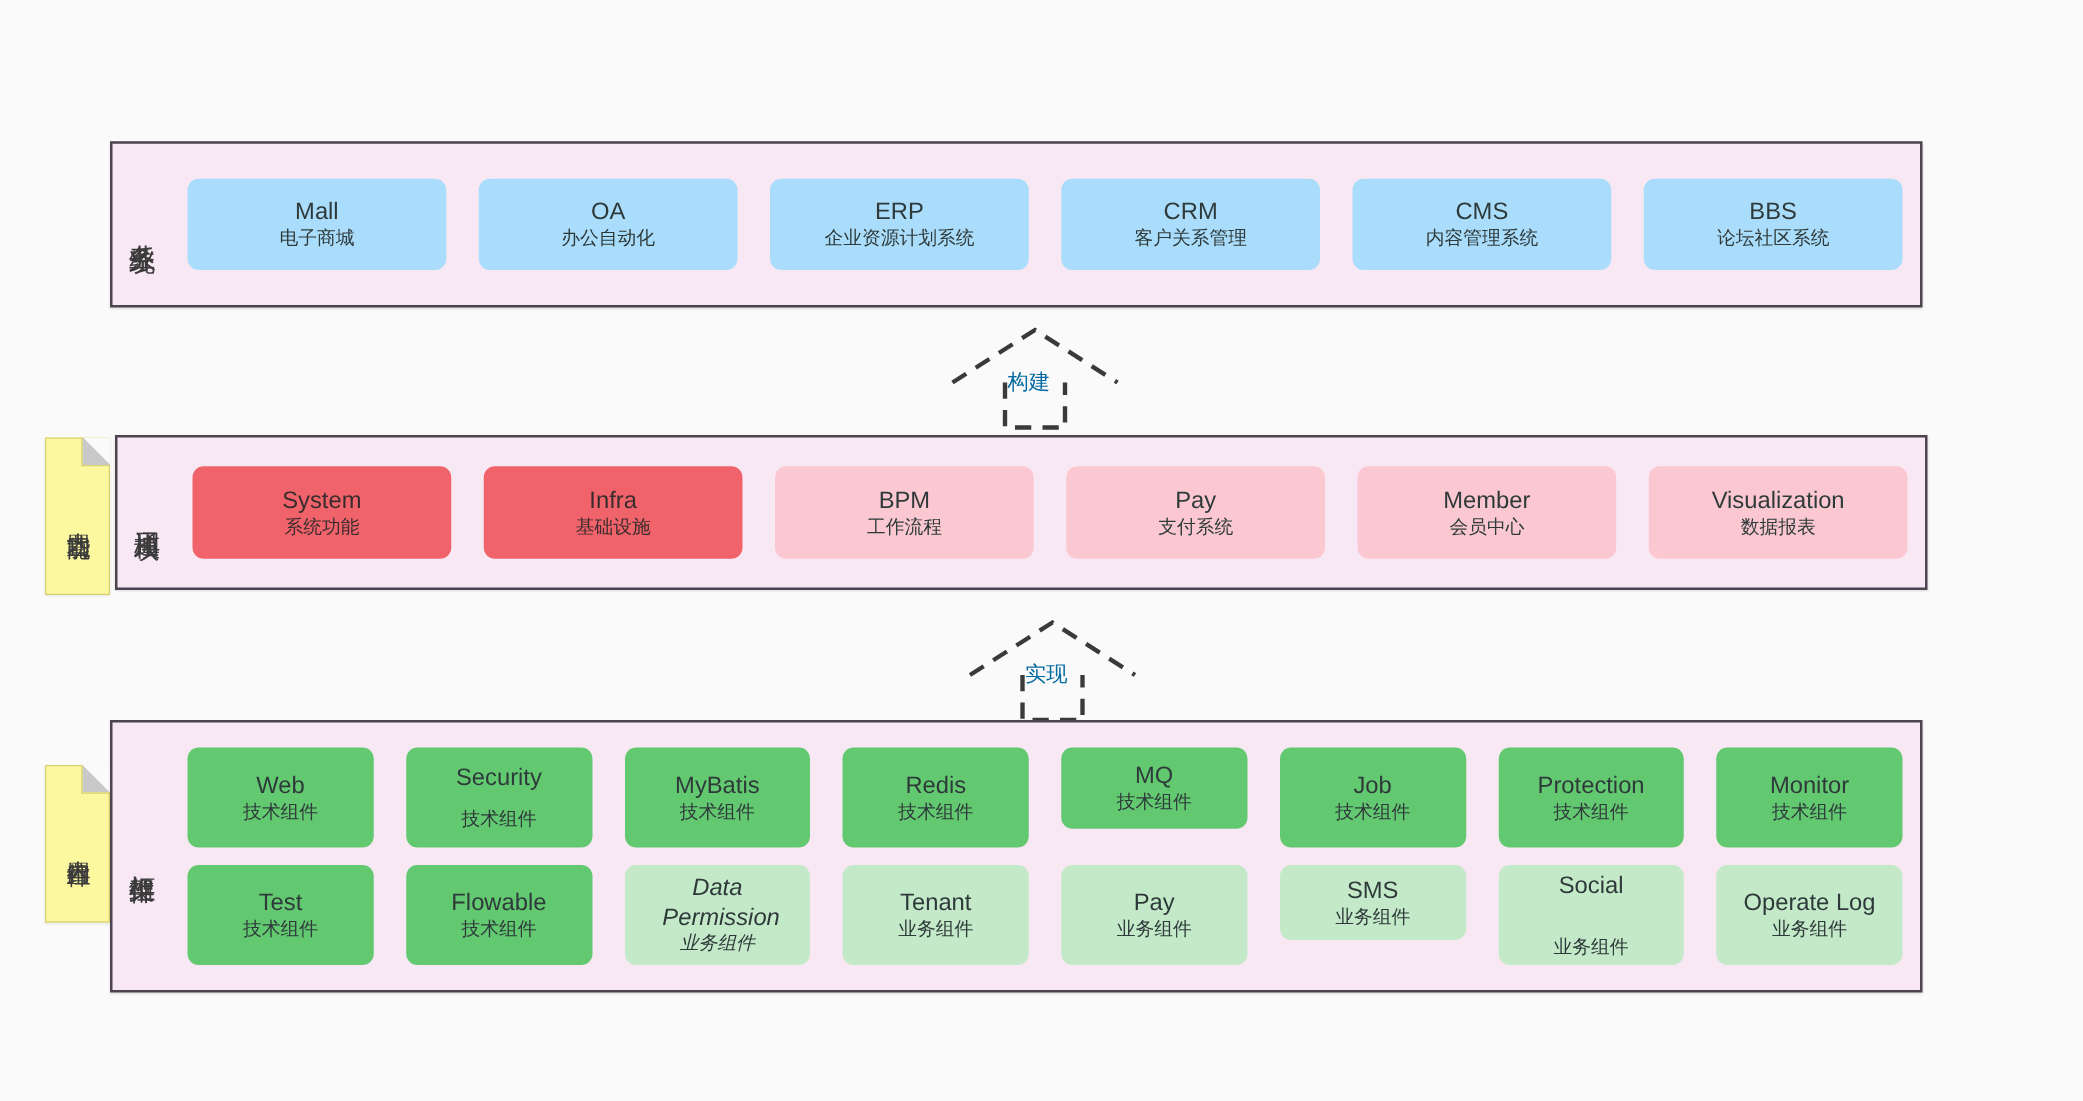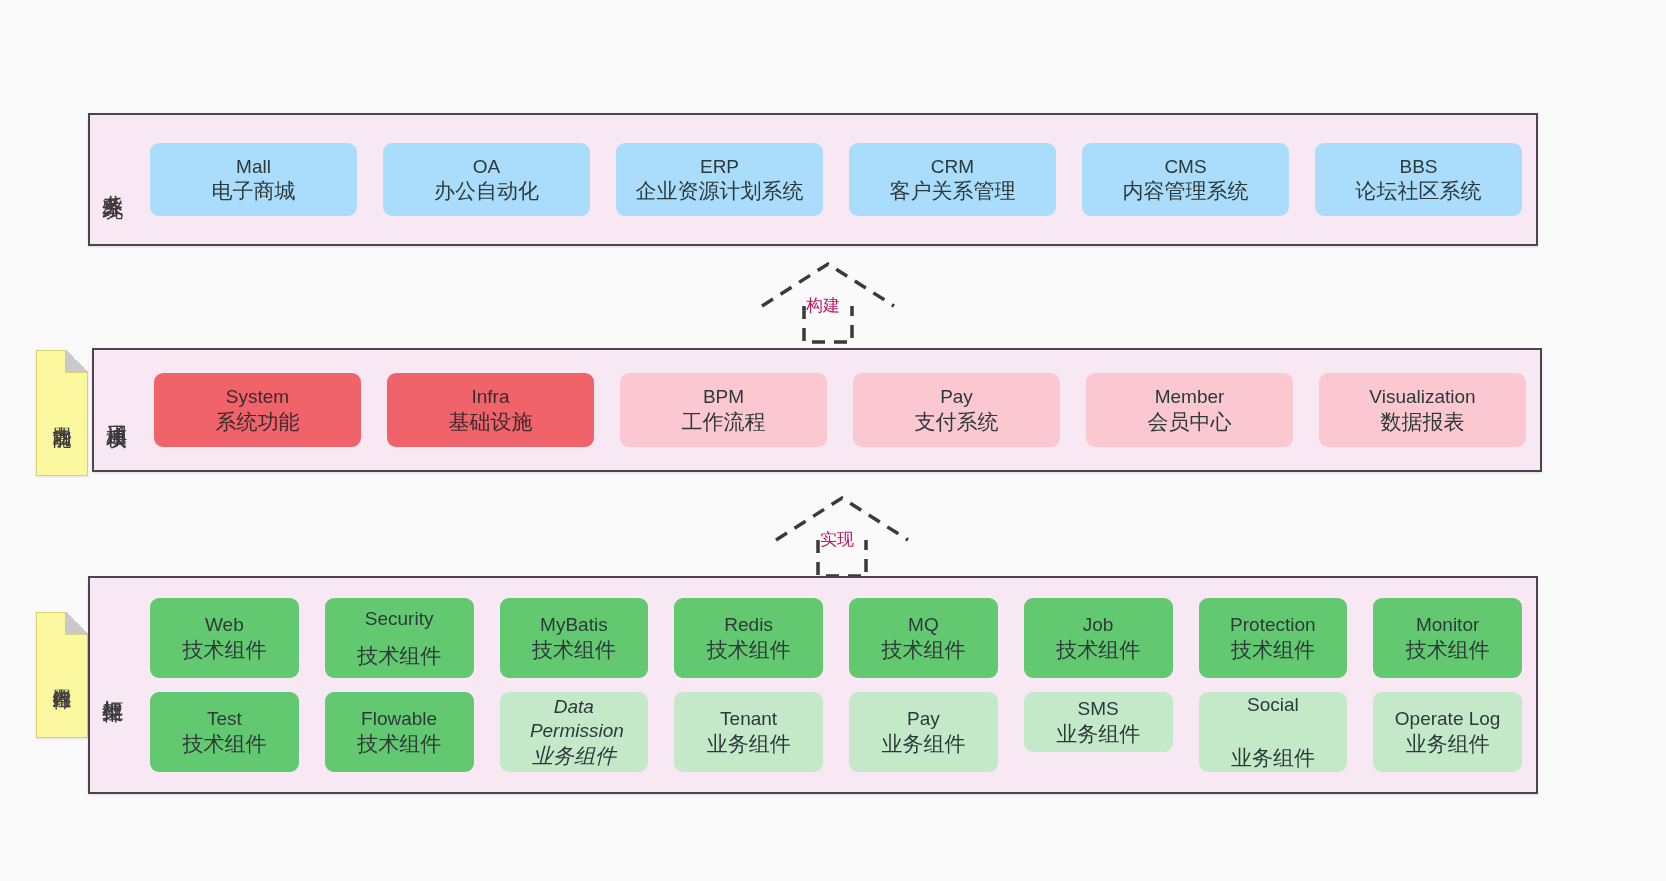--- a/index.html
+++ b/index.html
@@ -58,21 +58,21 @@
     display: flex;
     flex-direction: column;
     align-items: center;
     justify-content: center;
     text-align: center;
     line-height: 1.25;
     padding: 6px 4px;
     user-select: none;
   }
   .node .t1 { font-size: 19px; color: #2e3a3a; }
-  .node .t2 { font-size: 21px; color: #2e3a3a; }
+  .node .t2 { font-size: 15px; color: #2e3a3a; }
 
   .n-blue       { background: #aadcfb; }
   .n-red        { background: #f1636a; }
   .n-red .t1, .n-red .t2 { color: #3a2c2e; }
   .n-pink       { background: #fbc8d2; }
   .n-green      { background: #63c971; }
   .n-greenlight { background: #c4e9c9; }
 
   
   .note {
@@ -100,21 +100,21 @@
     border-left: 1px solid #d9d36f;
     border-bottom: 1px solid #d9d36f;
   }
 
   
   .conn { position: absolute; }
   .conn svg { display: block; overflow: visible; }
   .conn-label {
     position: absolute;
     font-size: 17px;
-    color: #be185d;
+    color: #0369a1;
     background: transparent;
     white-space: nowrap;
     user-select: none;
   }
 </style>
 </head>
 <body>
 
 <div id="canvas">
 
@@ -234,21 +234,21 @@
           <span class="t2">技术组件</span>
         </div>
         <div class="node n-green" style="height:80px;">
           <span class="t1">MyBatis</span>
           <span class="t2">技术组件</span>
         </div>
         <div class="node n-green" style="height:80px;">
           <span class="t1">Redis</span>
           <span class="t2">技术组件</span>
         </div>
-        <div class="node n-green" style="height:80px;">
+        <div class="node n-green" style="height:65px;">
           <span class="t1">MQ</span>
           <span class="t2">技术组件</span>
         </div>
         <div class="node n-green" style="height:80px;">
           <span class="t1">Job</span>
           <span class="t2">技术组件</span>
         </div>
         <div class="node n-green" style="height:80px;">
           <span class="t1">Protection</span>
           <span class="t2">技术组件</span>

